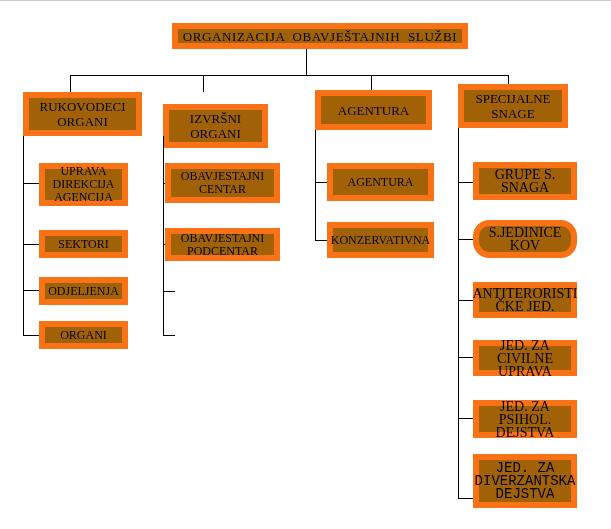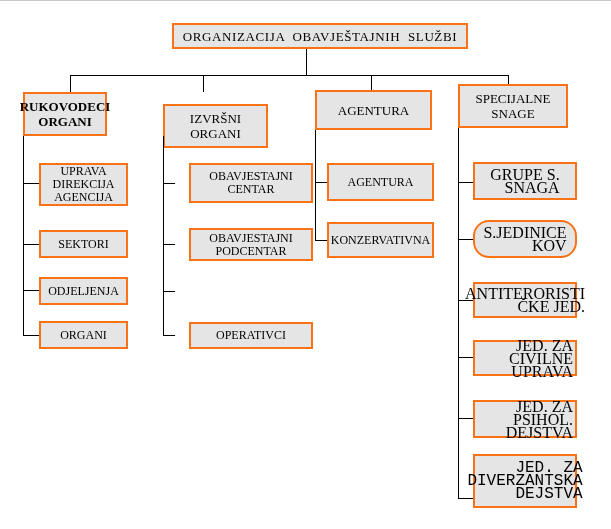--- a/index.html
+++ b/index.html
@@ -13,22 +13,22 @@
     overflow: hidden;
   }
   .toprule {
     position: absolute;
     left: 0; top: 0;
     width: 611px; height: 1px;
     background: #c9c9c9;
   }
   .box {
     position: absolute;
-    border: 2px solid #f97316;
-    background: #e5e5e5;
+    border: 6px solid #f97316;
+    background: #a16207;
     display: flex;
     align-items: center;
     justify-content: center;
     text-align: center;
     white-space: pre-line;
     font-size: 12px;
     line-height: 13px;
     box-sizing: border-box;
     padding: 1px 2px;
   }
@@ -43,21 +43,21 @@
   
   #t-drop { left: 306px; top: 49px; height: 26px; }
   #cross  { left: 70px;  top: 75px; width: 438px; }
   #d1 { left: 70px;  top: 75px; height: 17px; }
   #d2 { left: 203px; top: 75px; height: 17px; }
   #d3 { left: 371px; top: 75px; height: 15px; }
   #d4 { left: 508px; top: 75px; height: 9px;  }
 
   
   .hdr { font-size: 13px; line-height: 15px; }
-  #h1 { left: 23px;  top: 92px; width: 84px; height: 44px; font-weight: bold; }
+  #h1 { left: 23px;  top: 92px; width: 119px; height: 44px; }
   #h2 { left: 163px; top: 92px; width: 105px; height: 44px; margin-top: 12px; }
   #h3 { left: 315px; top: 90px; width: 117px; height: 40px; }
   #h4 { left: 458px; top: 84px; width: 110px; height: 44px; }
 
   
   #v1 { left: 23px;  top: 136px; height: 199px; }
   #v2 { left: 163px; top: 136px; height: 199px; }
   #v3 { left: 315px; top: 130px; height: 110px; }
   #v4 { left: 458px; top: 128px; height: 370px; }
 
@@ -76,33 +76,33 @@
   #s4d { top: 357px; } #s4e { top: 418px; } #s4f { top: 498px; }
 
   
   #c11, #c12, #c13, #c14 { left: 39px; width: 89px; }
   #c11 { top: 163px; height: 43px; }
   #c12 { top: 230px; height: 28px; }
   #c13 { top: 277px; height: 28px; }
   #c14 { top: 321px; height: 28px; }
 
   
-  #c21, #c22, #c23, #c24 { left: 189px; width: 124px; }
+  #c21, #c22, #c23, #c24 { left: 165px; width: 115px; }
   #c21 { top: 163px; height: 40px; }
   #c22 { top: 228px; height: 33px; }
   #c23 { top: 278px; height: 28px; }
   #c24 { top: 322px; height: 27px; }
 
   
   #c31, #c32 { left: 327px; width: 107px; }
   #c31 { top: 163px; height: 38px; }
   #c32 { top: 222px; height: 36px; }
 
   
-  #c41, #c42, #c43, #c44, #c45, #c46 { left: 473px; width: 104px; font-size: 16px; line-height: 13px; text-align: right; }
+  #c41, #c42, #c43, #c44, #c45, #c46 { left: 473px; width: 104px; font-size: 14px; line-height: 13px; }
   #c41 { top: 162px; height: 38px; }
   #c42 { top: 220px; height: 38px; border-radius: 16px; }
   #c43 { top: 282px; height: 36px; }
   #c44 { top: 340px; height: 36px; }
   #c45 { top: 400px; height: 38px; }
   #c46 { top: 454px; height: 54px; font-family: Liberation Mono, monospace; }
 </style>
 </head>
 <body>
 
@@ -152,21 +152,20 @@
 DIREKCIJA
 AGENCIJA</div>
   <div class="box" id="c12">SEKTORI</div>
   <div class="box" id="c13">ODJELJENJA</div>
   <div class="box" id="c14">ORGANI</div>
 
   <div class="box" id="c21">OBAVJESTAJNI
 CENTAR</div>
   <div class="box" id="c22">OBAVJESTAJNI
 PODCENTAR</div>
-  <div class="box" id="c24">OPERATIVCI</div>
 
   <div class="box" id="c31">AGENTURA</div>
   <div class="box" id="c32">KONZERVATIVNA</div>
 
   <div class="box" id="c41">GRUPE S.
 SNAGA</div>
   <div class="box" id="c42">S.JEDINICE
 KOV</div>
   <div class="box" id="c43">ANTITERORISTI
 ČKE JED.</div>

